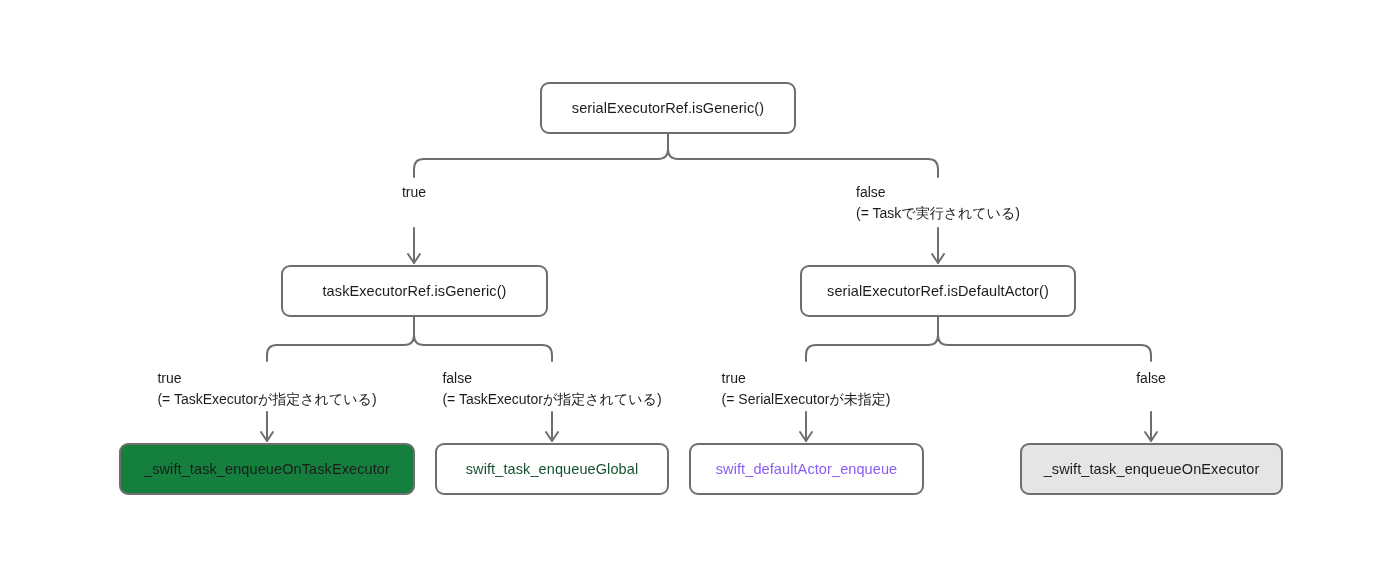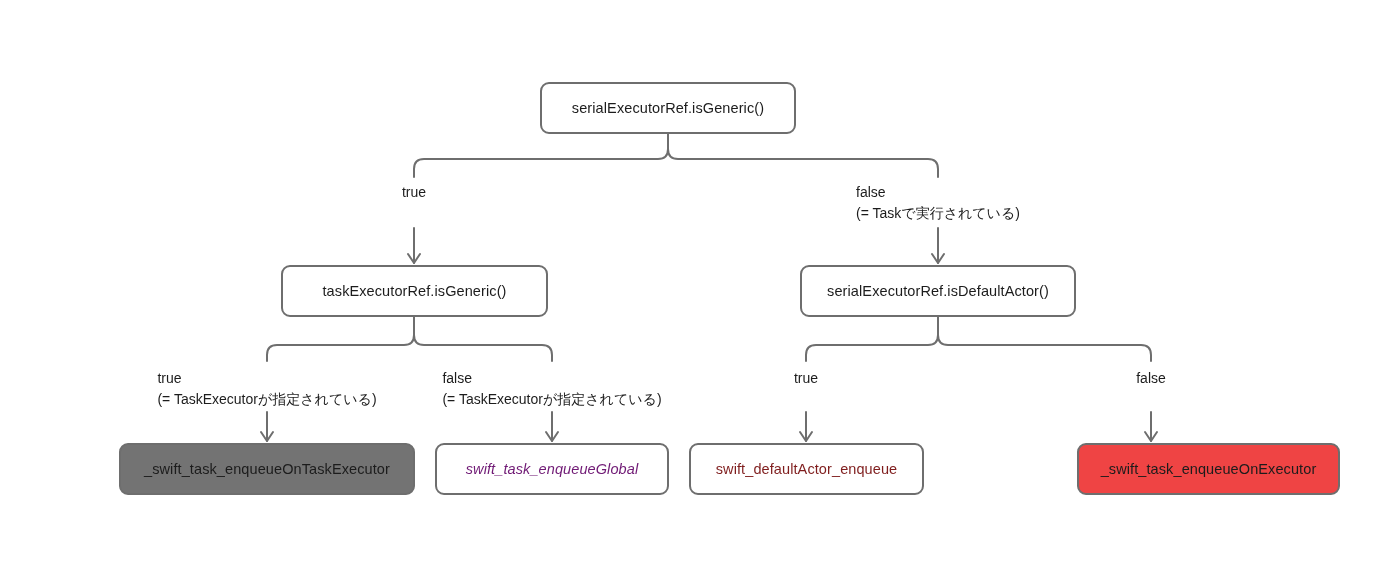--- a/index.html
+++ b/index.html
@@ -90,30 +90,30 @@
   <div id="node-layer">
       <div class="node" style="left: 503px; top: 82px; width: 256px; height: 52px; border-color: rgb(110, 110, 110); background: rgb(255, 255, 255); color: rgb(28, 28, 28);">
         <span>serialExecutorRef.isGeneric()</span>
       </div>
       <div class="node" style="left: 244px; top: 265px; width: 267px; height: 52px; border-color: rgb(110, 110, 110); background: rgb(255, 255, 255); color: rgb(28, 28, 28);">
         <span>taskExecutorRef.isGeneric()</span>
       </div>
       <div class="node" style="left: 763px; top: 265px; width: 276px; height: 52px; border-color: rgb(110, 110, 110); background: rgb(255, 255, 255); color: rgb(28, 28, 28);">
         <span>serialExecutorRef.isDefaultActor()</span>
       </div>
-      <div class="node" style="left: 82px; top: 443px; width: 296px; height: 52px; border-color: rgb(110, 110, 110); background: #737373; color: rgb(28, 28, 28);">
+      <div class="node" style="left: 82px; top: 443px; width: 296px; height: 52px; border-color: rgb(110, 110, 110); background: #15803d; color: rgb(28, 28, 28);">
         <span>_swift_task_enqueueOnTaskExecutor</span>
       </div>
-      <div class="node" style="left: 398px; top: 443px; width: 234px; height: 52px; border-color: rgb(110, 110, 110); background: rgb(255, 255, 255); color: #701a75; font-style: italic;">
+      <div class="node" style="left: 398px; top: 443px; width: 234px; height: 52px; border-color: rgb(110, 110, 110); background: rgb(255, 255, 255); color: #14532d;">
         <span>swift_task_enqueueGlobal</span>
       </div>
-      <div class="node" style="left: 652px; top: 443px; width: 235px; height: 52px; border-color: rgb(110, 110, 110); background: rgb(255, 255, 255); color: #7f1d1d;">
+      <div class="node" style="left: 652px; top: 443px; width: 235px; height: 52px; border-color: rgb(110, 110, 110); background: rgb(255, 255, 255); color: #8b5cf6;">
         <span>swift_defaultActor_enqueue</span>
       </div>
-      <div class="node" style="left: 1040px; top: 443px; width: 263px; height: 52px; border-color: rgb(110, 110, 110); background: #ef4444; color: rgb(28, 28, 28);">
+      <div class="node" style="left: 983px; top: 443px; width: 263px; height: 52px; border-color: rgb(110, 110, 110); background: #e5e5e5; color: rgb(28, 28, 28);">
         <span>_swift_task_enqueueOnExecutor</span>
       </div>
     </div>
   <div id="label-layer">
       <div class="edge-label" style="left: 377px; top: 182px; color: rgb(28, 28, 28);">
         <span class="cond">true</span>
       </div>
       <div class="edge-label" style="left: 901px; top: 182px; color: rgb(28, 28, 28);">
         <span class="cond">false</span>
         <span class="note">(= Taskで実行されている)</span>
@@ -121,19 +121,20 @@
       <div class="edge-label" style="left: 230px; top: 368px; color: rgb(28, 28, 28);">
         <span class="cond">true</span>
         <span class="note">(= TaskExecutorが指定されている)</span>
       </div>
       <div class="edge-label" style="left: 515px; top: 368px; color: rgb(28, 28, 28);">
         <span class="cond">false</span>
         <span class="note">(= TaskExecutorが指定されている)</span>
       </div>
       <div class="edge-label" style="left: 769px; top: 368px; color: rgb(28, 28, 28);">
         <span class="cond">true</span>
+        <span class="note">(= SerialExecutorが未指定)</span>
       </div>
       <div class="edge-label" style="left: 1114px; top: 368px; color: rgb(28, 28, 28);">
         <span class="cond">false</span>
       </div>
     </div>
 
 </div>
 
 </body></html>

